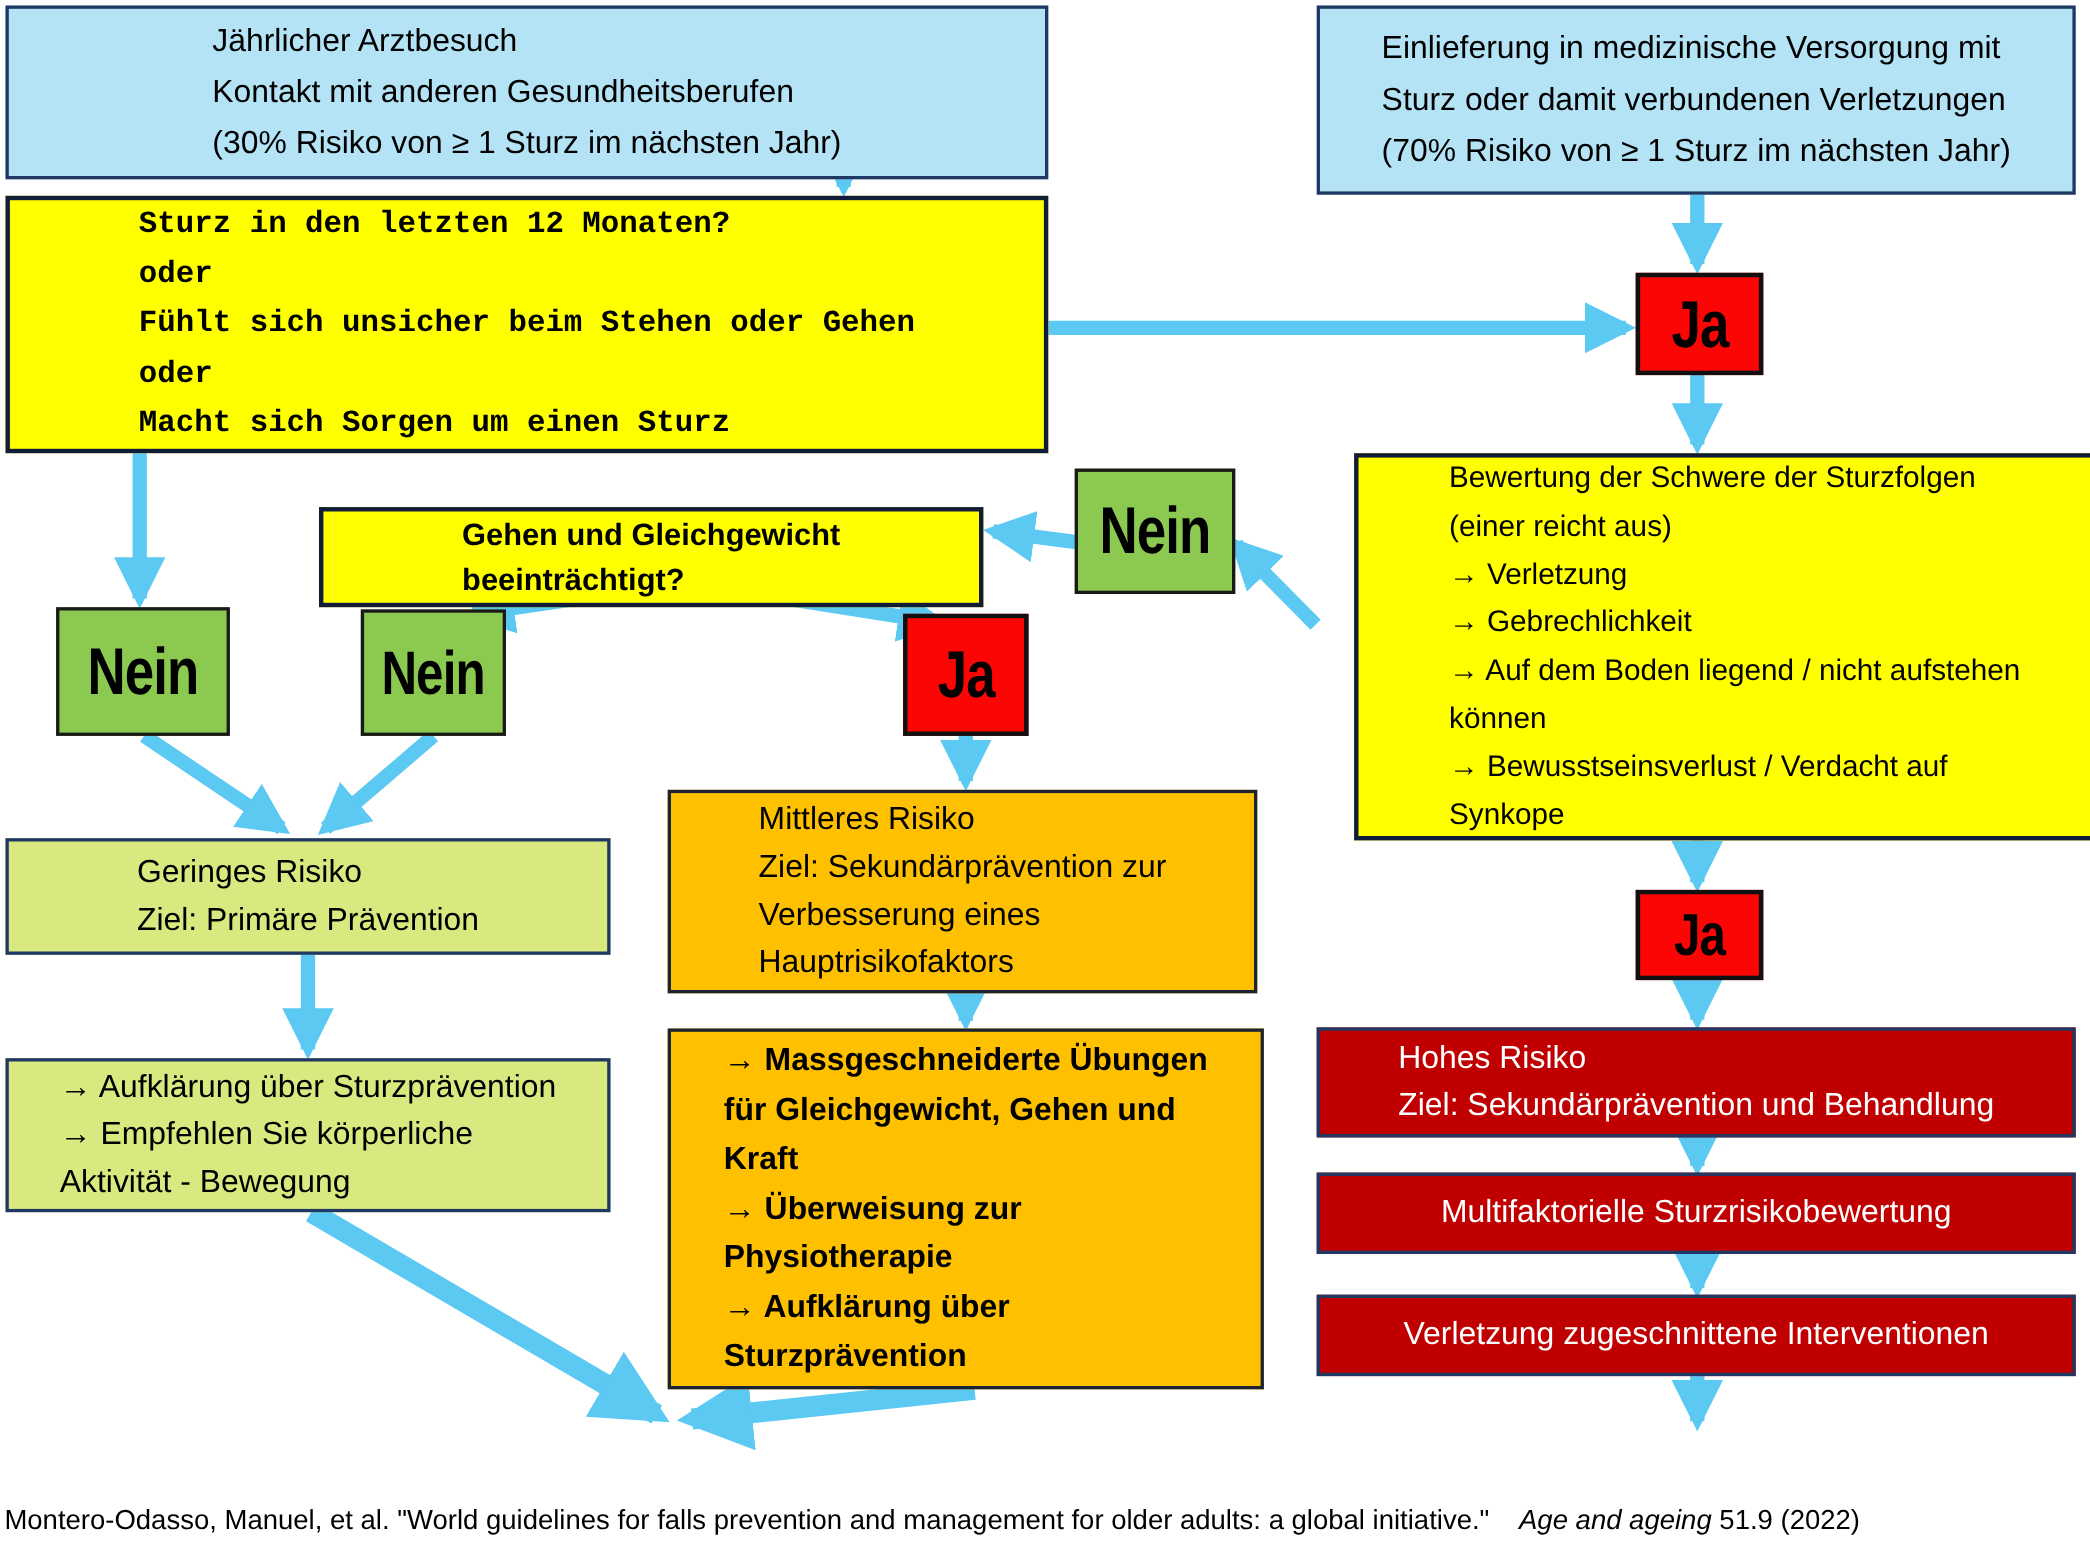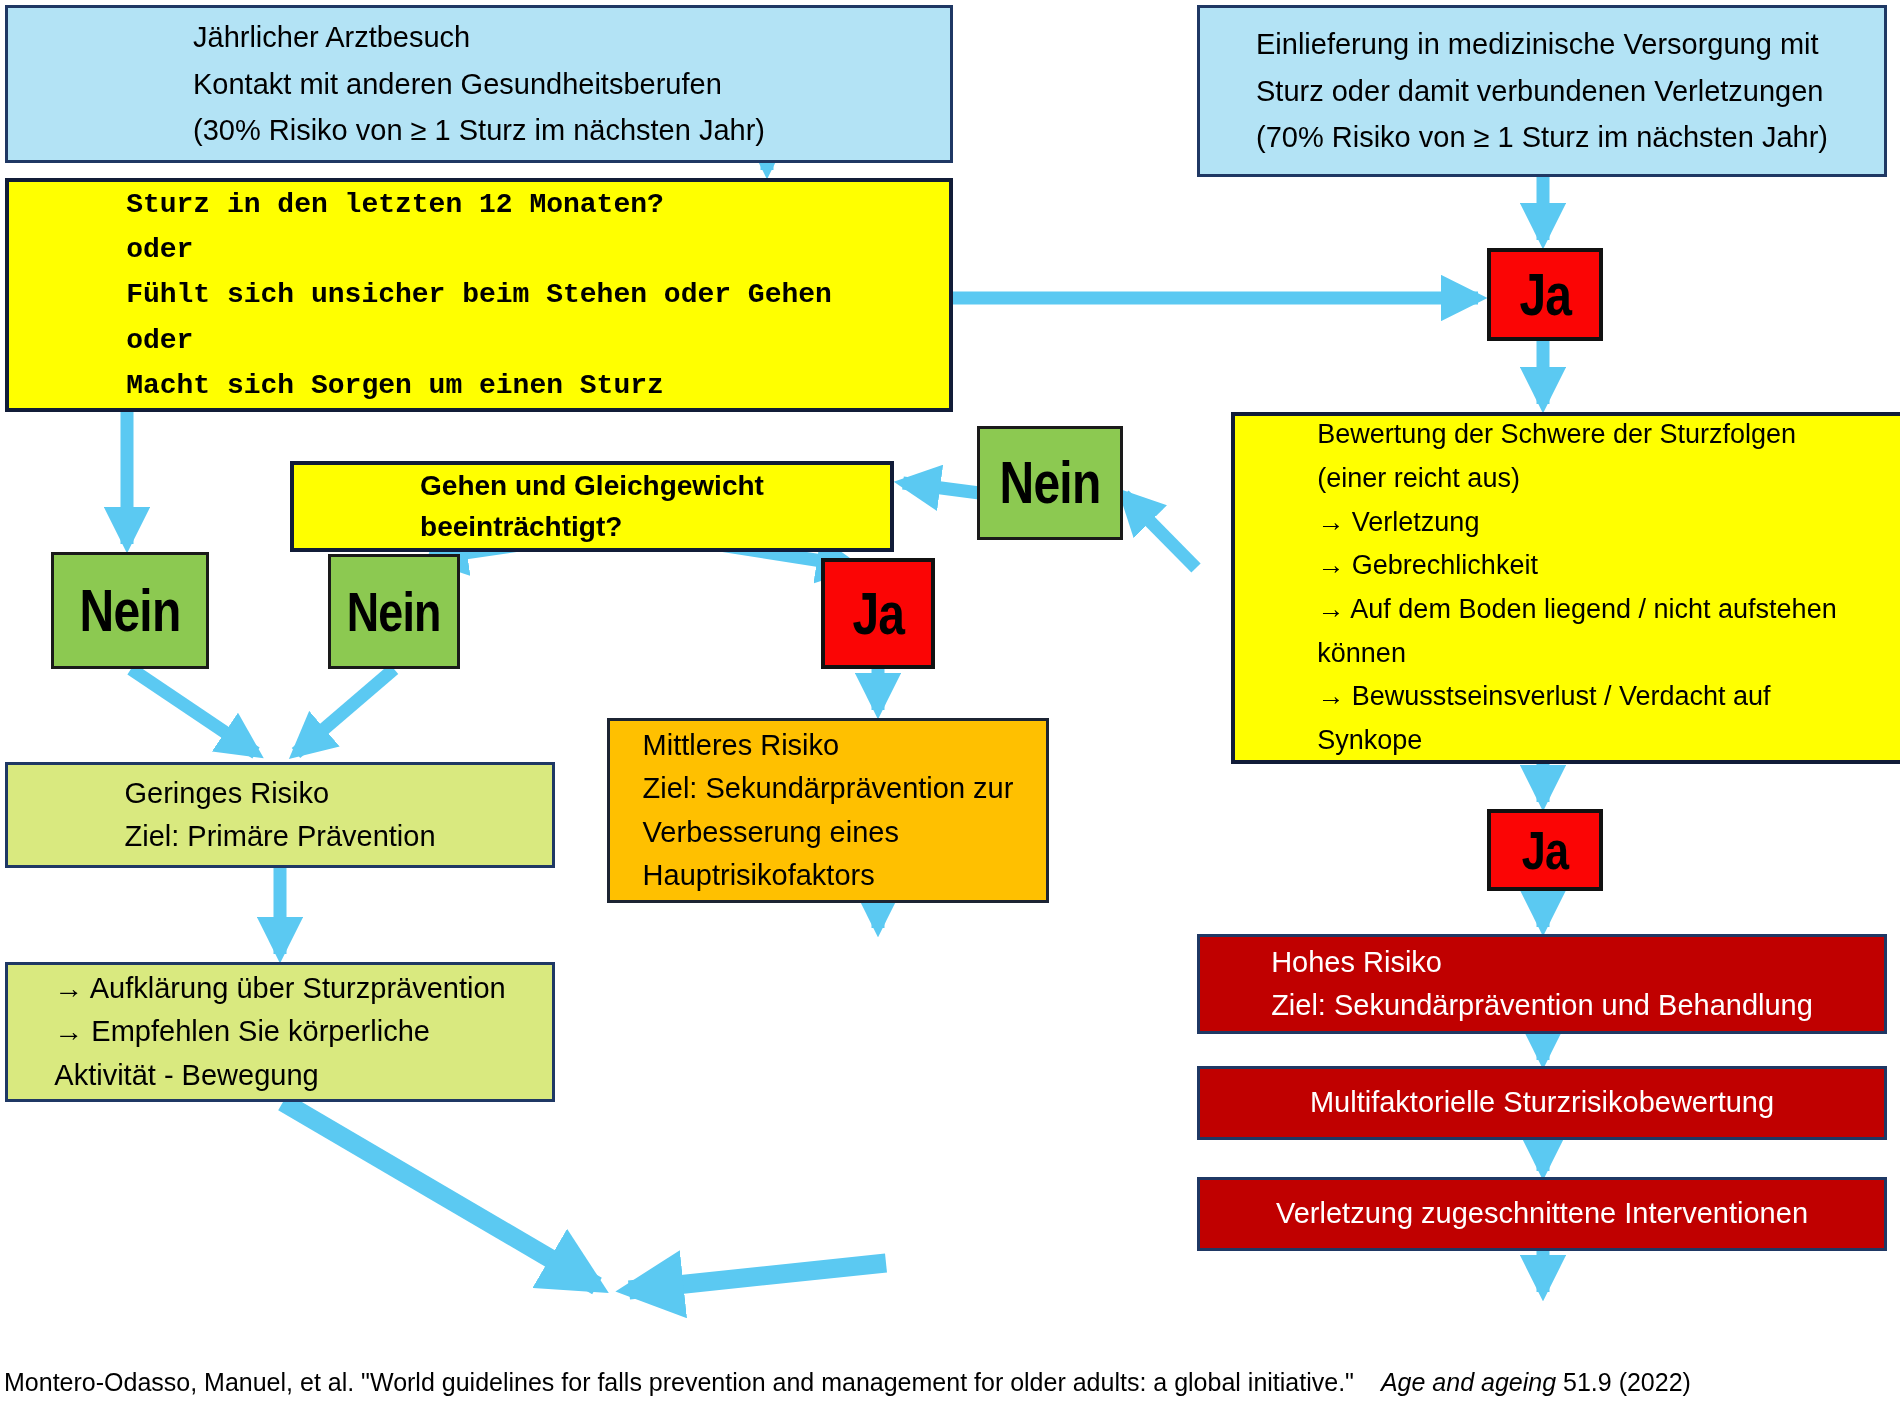--- a/index.html
+++ b/index.html
@@ -27,21 +27,21 @@
   .b-q1{left:5px;top:178px;width:948px;height:234px;line-height:1.62;font-family:Liberation Mono, monospace;}
   .b-ja1{left:1487px;top:248px;width:116px;height:93px;}
   .b-bew{left:1231px;top:412px;width:692px;height:352px;font-size:27px;line-height:1.62;}
   .b-neinR{left:977px;top:426px;width:146px;height:114px;}
   .b-gehen{left:290px;top:461px;width:604px;height:91px;line-height:1.45;}
   .b-nein1{left:51px;top:552px;width:158px;height:117px;}
   .b-nein2{left:328px;top:554px;width:132px;height:115px;font-size:56px;}
   .b-ja2{left:821px;top:558px;width:114px;height:111px;}
   .b-geringes{left:5px;top:762px;width:550px;height:106px;}
   .b-aufkl{left:5px;top:962px;width:550px;height:140px;}
-  .b-mittel{left:607px;top:718px;width:442px;height:185px;line-height:1.5;}
+  .b-mittel{left:607px;top:718px;width:536px;height:185px;line-height:1.5;}
   .b-uebung{left:607px;top:935px;width:542px;height:328px;line-height:1.55;}
   .b-ja3{left:1487px;top:809px;width:116px;height:82px;font-size:54px;}
   .b-hohes{left:1197px;top:934px;width:690px;height:100px;}
   .b-multi{left:1197px;top:1066px;width:690px;height:74px;}
   .b-indiv{left:1197px;top:1177px;width:690px;height:74px;}
   .b-nach{left:1197px;top:1298px;width:690px;height:74px;}
   .b-neub{left:361px;top:1294px;width:494px;height:70px;}
   .citation{position:absolute;left:4px;top:1368px;width:1892px;z-index:2;font-size:25px;text-align:left;}
   .citation em{font-style:italic;margin-left:20px;}
 </style>
@@ -130,20 +130,27 @@
 
   <div class="box lgreen b-aufkl">→ Aufklärung über Sturzprävention
 → Empfehlen Sie körperliche
 Aktivität - Bewegung</div>
 
   <div class="box orange b-mittel">Mittleres Risiko
 Ziel: Sekundärprävention zur
 Verbesserung eines
 Hauptrisikofaktors</div>
 
+  <div class="box orange bold b-uebung">→ Massgeschneiderte Übungen
+für Gleichgewicht, Gehen und
+Kraft
+→ Überweisung zur
+Physiotherapie
+→ Aufklärung über
+Sturzprävention</div>
 
   <div class="box redbox decision b-ja3">
     <span class="sq">Ja</span>
   </div>
 
   <div class="box darkred b-hohes">Hohes Risiko
 Ziel: Sekundärprävention und Behandlung</div>
 
   <div class="box darkred b-multi">Multifaktorielle Sturzrisikobewertung</div>
 

